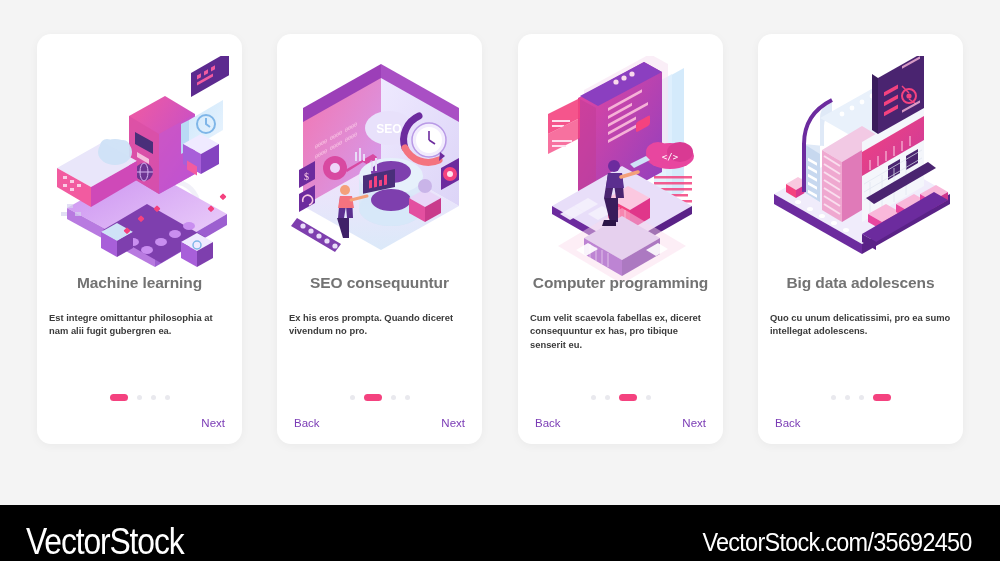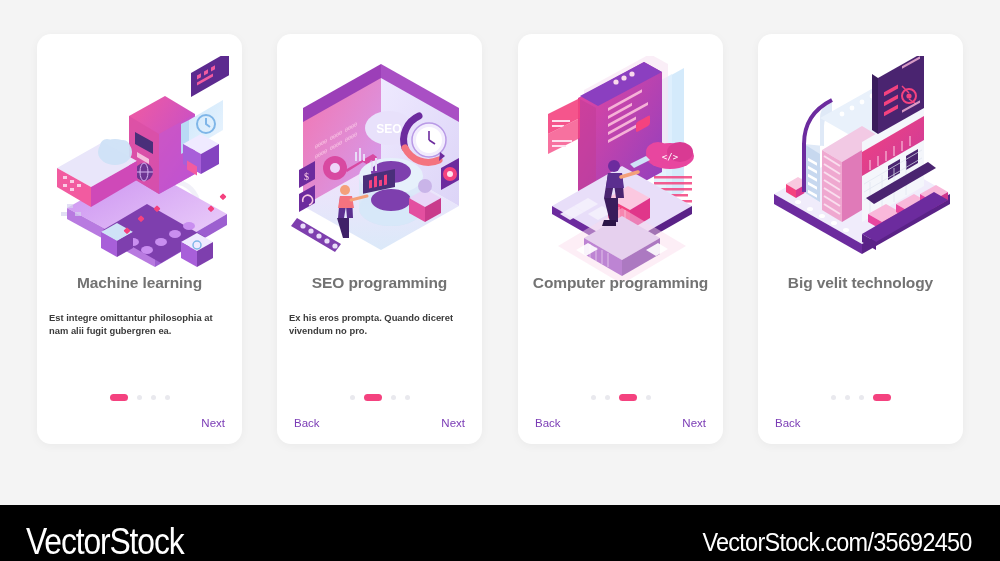--- a/index.html
+++ b/index.html
@@ -353,21 +353,21 @@
 
         <g fill="#e8dcf8">
           <rect x="78" y="96" width="2" height="9"></rect>
             <rect x="82" y="92" width="2" height="13"></rect>
           <rect x="86" y="98" width="2" height="7"></rect>
           <rect x="94" y="106" width="2" height="9"></rect>
             <rect x="98" y="102" width="2" height="13"></rect>
         </g>
       </svg>
     </div>
-    <div class="card-title">SEO programming</div>
+    <div class="card-title">SEO consequuntur</div>
     <div class="card-desc">Ex his eros prompta. Quando diceret vivendum no pro.</div>
     <div class="dots">
       <span class="dot"></span>
       <span class="dot active"></span>
       <span class="dot"></span>
       <span class="dot"></span>
     </div>
     <div class="nav">
       <button class="nav-btn">Back</button>
       <button class="nav-btn">Next</button>
@@ -481,20 +481,21 @@
           <path d="M90 117 L104 117 L106 132 L88 132 Z" fill="#5b2f8f"></path>
           <path d="M103 121 L120 116" stroke="#f4a07a" stroke-width="3.5" stroke-linecap="round"></path>
           <path d="M86 142 L100 142 L100 166 L92 166 Z" fill="#3a1c5c"></path>
           <path d="M86 164 L98 164 L98 170 L84 170 Z" fill="#2c1547"></path>
         </g>
 
         <path d="M112 108 L128 100 L132 104 L116 112 Z" fill="#cfe2f7"></path>
       </svg>
     </div>
     <div class="card-title">Computer programming</div>
+    <div class="card-desc">Cum velit scaevola fabellas ex, diceret consequuntur ex has, pro tibique senserit eu.</div>
     <div class="dots">
       <span class="dot"></span>
       <span class="dot"></span>
       <span class="dot active"></span>
       <span class="dot"></span>
     </div>
     <div class="nav">
       <button class="nav-btn">Back</button>
       <button class="nav-btn">Next</button>
     </div>
@@ -624,21 +625,22 @@
         <g stroke="#f4427f" stroke-width="1.4">
           <line x1="144" y1="30" x2="151" y2="37"></line>
           <line x1="158" y1="48" x2="151" y2="43"></line>
         </g>
         <g fill="#f9b8da" opacity="0.8">
           <rect x="144" y="18" width="18" height="2.5" transform="skewY(-29) translate(0,72)"></rect>
           <rect x="144" y="62" width="18" height="2.5" transform="skewY(-29) translate(0,72)"></rect>
         </g>
       </svg>
     </div>
-    <div class="card-title">Big velit technology</div>
+    <div class="card-title">Big data adolescens</div>
+    <div class="card-desc">Quo cu unum delicatissimi, pro ea sumo intellegat adolescens.</div>
     <div class="dots">
       <span class="dot"></span>
       <span class="dot"></span>
       <span class="dot"></span>
       <span class="dot active"></span>
     </div>
     <div class="nav">
       <button class="nav-btn">Back</button>
       <span class="nav-spacer"></span>
     </div>

